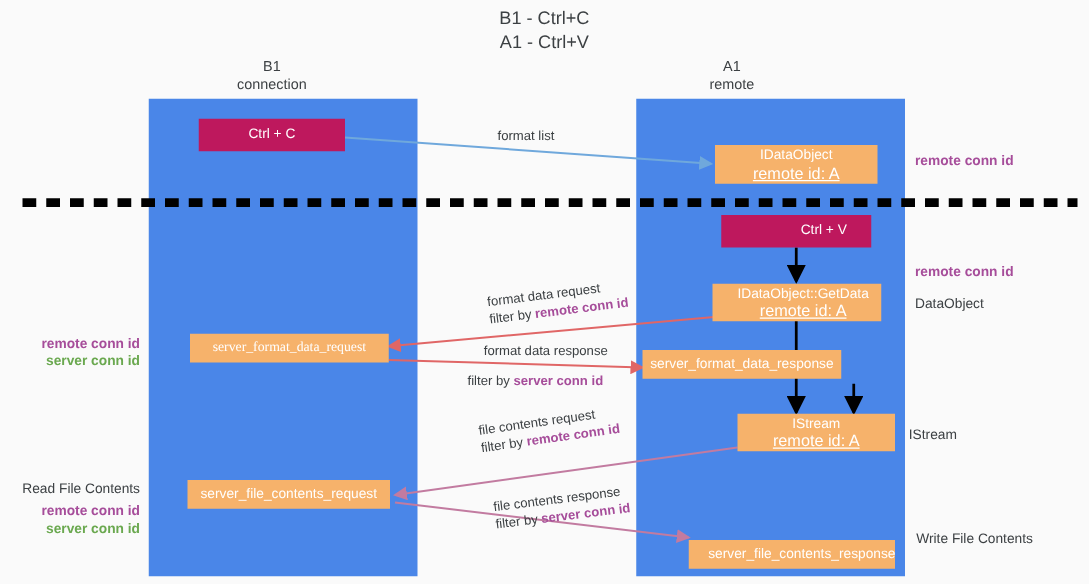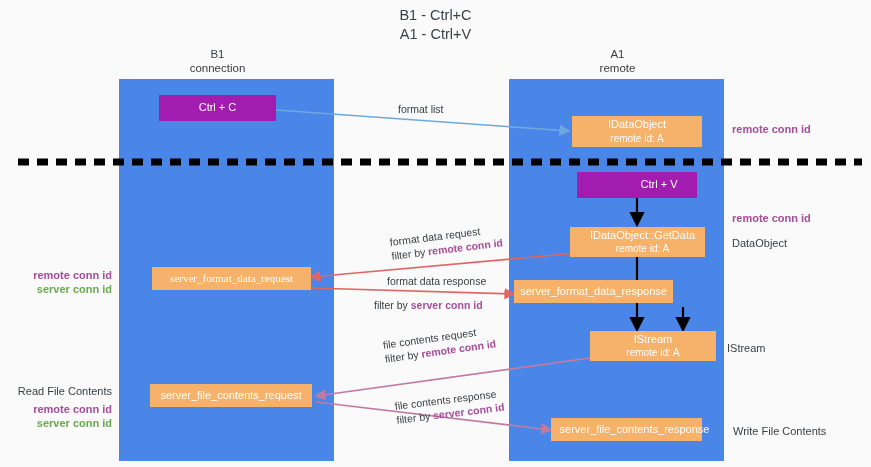--- a/index.html
+++ b/index.html
@@ -18,39 +18,39 @@
   .title{
     left:0;top:6px;width:871px;text-align:center;
     font-size:14.5px;color:#3c4043;line-height:19px;
   }
 
   
   .colhead{
     font-size:11.5px;color:#3c4043;text-align:center;line-height:13.5px;
   }
   .colhead.b1{left:160px;top:48px;width:115px;}
-  .colhead.a1{left:560px;top:48px;width:115px;}
+  .colhead.a1{left:528px;top:48px;width:115px;}
 
   
   .lane{background:#4a86e8;}
   .lane.b1{left:119px;top:79px;width:215px;height:382px;}
   .lane.a1{left:509px;top:79px;width:215px;height:382px;}
 
   
   .box{
     box-sizing:border-box;
     display:flex;flex-direction:column;
     align-items:center;justify-content:center;
     color:#ffffff;font-size:11px;line-height:13.5px;
     text-align:center;
     padding:2px 4px;
   }
-  .box.green{background:#a21caf;align-items:center;}
+  .box.green{background:#be185d;align-items:center;}
   .box.orange{background:#f6b26b;}
-  .box .l2{font-size:10px;}
+  .box .l2{font-size:13px;text-decoration:underline;}
 
   
   .slabel{font-size:11px;line-height:14px;color:#3c4043;}
   .slabel .purple{color:#a64d9a;font-weight:bold;}
   .slabel .green{color:#6aa84f;font-weight:bold;}
   .slabel.right{text-align:left;}
   .slabel.left{text-align:right;}
 
   
   .alabel{font-size:10.5px;color:#3c4043;line-height:14px;white-space:nowrap;}
@@ -144,21 +144,21 @@
 
   <div class="abs box orange" style="left:590px;top:331px;width:126px;height:30px;">
     <div>IStream</div>
     <div class="l2">remote id: A</div>
   </div>
 
   <div class="abs box orange" style="left:150px;top:384px;width:162px;height:23px;">
     <div>server_file_contents_request</div>
   </div>
 
-  <div class="abs box orange" style="left:551px;top:418px;width:151px;height:23px;padding-left:20px;">
+  <div class="abs box orange" style="left:551px;top:432px;width:165px;height:23px;padding-left:20px;">
     <div>server_file_contents_response</div>
   </div>
 
   <div class="abs alabel" style="left:398px;top:102px;">format list</div>
 
   <div class="abs alabel rot" style="left:389px;top:235px;transform:rotate(-7deg);">
     <div>format data request</div>
     <div><span>filter by </span><span class="purple">remote conn id</span></div>
   </div>
 

